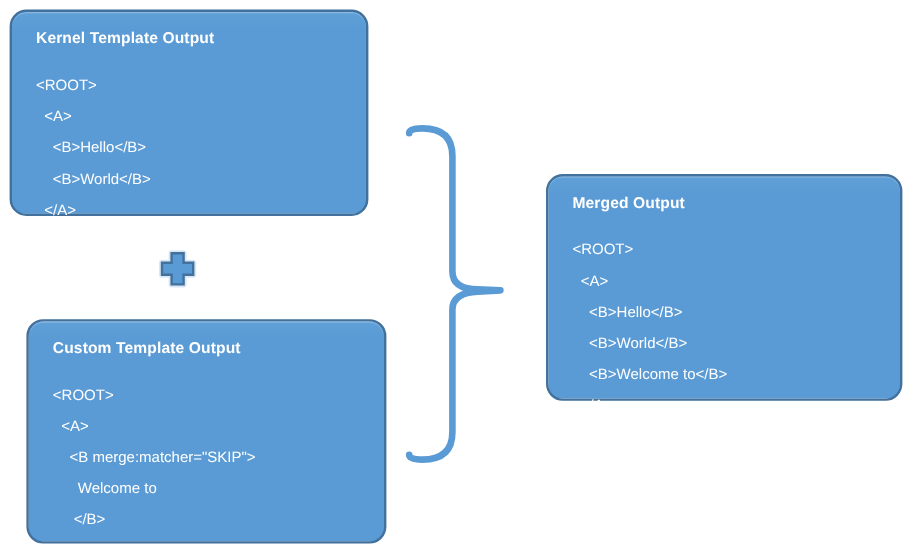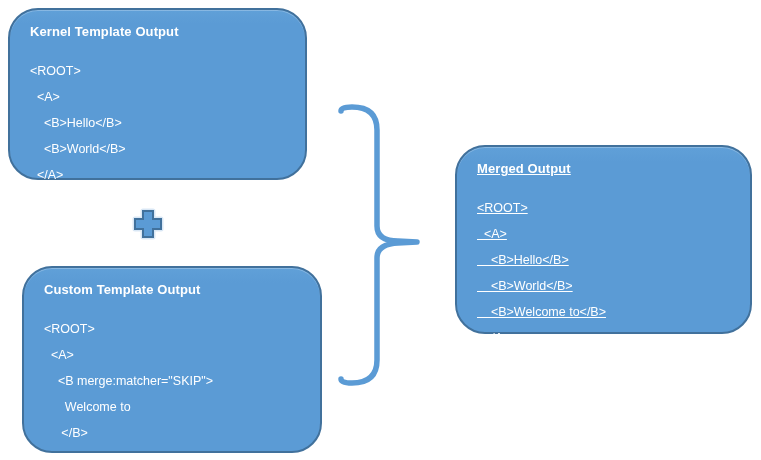--- a/index.html
+++ b/index.html
@@ -12,28 +12,28 @@
     width: 761px;
     height: 460px;
     background: #ffffff;
     overflow: hidden;
   }
   .box {
     position: absolute;
     box-sizing: border-box;
     background: linear-gradient(180deg, #60a0d8 0%, #5b9bd5 8%, #5b9bd5 100%);
     border: 2px solid #41719c;
-    border-radius: 30px;
+    border-radius: 14px;
     color: #ffffff;
     padding: 14px 16px 10px 20px;
     box-shadow: inset 0 1px 0 rgba(255,255,255,0.25);
   }
   .box-kernel { left: 8px;   top: 8px;   width: 299px; height: 172px; }
   .box-custom { left: 22px;   top: 266px; width: 300px; height: 187px; }
-  .box-merged { left: 455px; top: 145px; width: 297px; height: 189px; text-decoration: underline; }
+  .box-merged { left: 455px; top: 145px; width: 297px; height: 189px; }
   .box-title {
     font-size: 13px;
     font-weight: 600;
     letter-spacing: 0.1px;
     white-space: pre;
   }
   .xml-code {
     margin-top: 19px;
     font-size: 12.5px;
     line-height: 26px;

